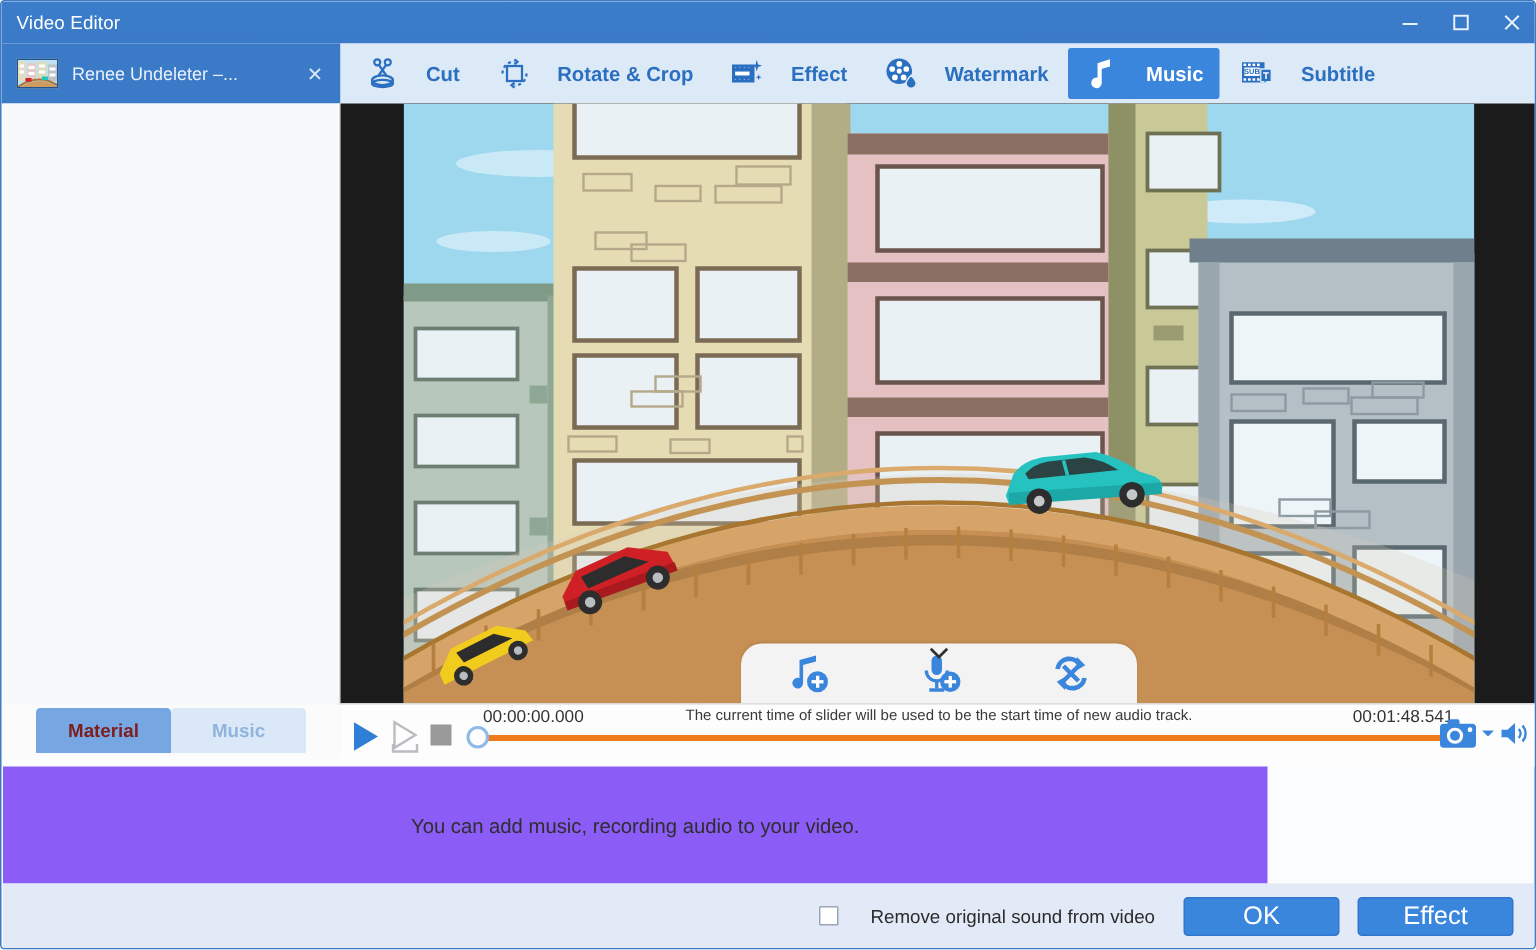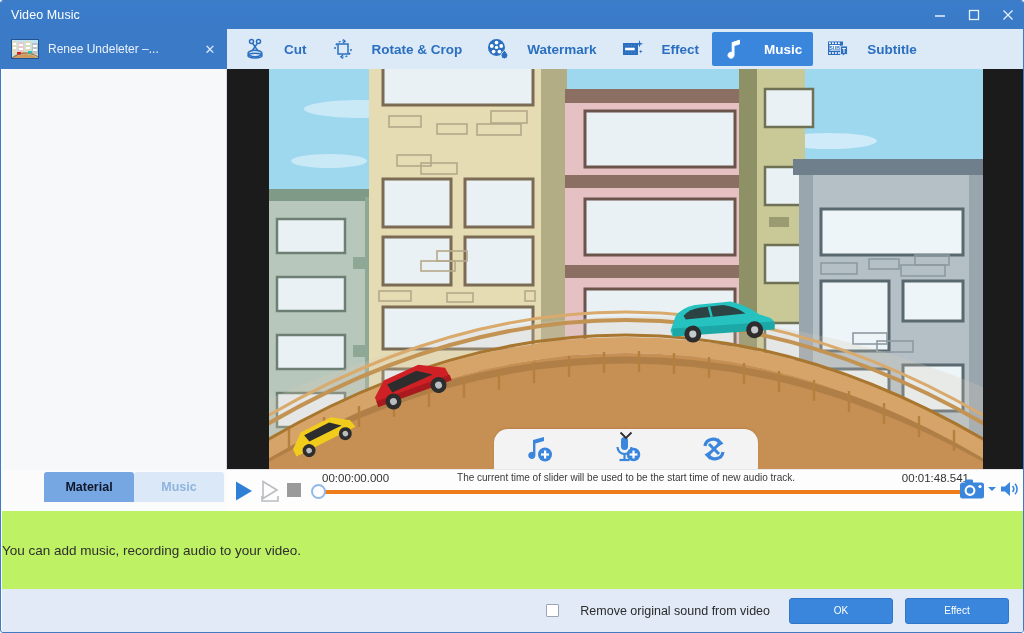--- a/index.html
+++ b/index.html
@@ -76,21 +76,21 @@
     background:#f7f8f9; border-right:1px solid #d9dde2;
   }
   .leftbottom {
     position:absolute; left:1px; top:469px; width:225px; height:34px;
     background:#fbfbfc; display:flex; align-items:center; padding-left:22px;
   }
   .segtab {
     height:30px; display:flex; align-items:center; justify-content:center;
     font-size:12.5px; font-weight:bold; border-radius:3px 3px 0 0;
   }
-  .segtab.sel { width:90px; background:#76a7e3; color:#0f172a;margin-left:20px; }
+  .segtab.sel { width:90px; background:#76a7e3; color:#7f1d1d; }
   .segtab.unsel { width:90px; background:#dbe8f8; color:#8fb4dd; }
 
   
   .videoarea {
     position:absolute; left:226px; top:68px; width:798px; height:400px;
     background:#1b1b1b; overflow:hidden;
   }
   .videoarea .scene { position:absolute; left:42px; top:0; width:714px; height:400px; overflow:hidden; }
 
   
@@ -129,53 +129,53 @@
     background:#ef7c1a; border-radius:2px;
   }
   .thumbknob {
     position:absolute; left:84px; top:14px; width:15px; height:15px;
     border-radius:50%; background:#fdfdfd; border:2px solid #8fb9e8;
   }
   .snapwrap { position:absolute; right:6px; top:8px; display:flex; align-items:center; gap:2px; }
 
   
   .msgpanel {
-    position:absolute; left:1px; top:510px; width:1021px; height:78px;
-    background:#bef264;
-    display:flex; align-items:center; 
+    position:absolute; left:1px; top:510px; width:843px; height:78px;
+    background:#8b5cf6;
+    display:flex; align-items:center; justify-content:center;
   }
   .msgpanel .msg { font-size:13.5px; color:#2e2e2e; }
 
   
   .footer {
     position:absolute; left:1px; top:588px; width:1021px; height:43px;
     background:#e2eaf7;
     display:flex; align-items:center; justify-content:flex-end;
     padding-right:14px; gap:12px;
   }
   .chkwrap { display:flex; align-items:center; gap:21px; margin-right:7px; }
   .chkbox {
     width:13px; height:13px; background:#ffffff; border:1px solid #9aa6b4; border-radius:1px;
   }
   .chklabel { font-size:12.5px; color:#2b2b2b; }
   .fbtn {
     width:104px; height:26px; border-radius:3px;
-    background:#3b86dd; color:#ffffff; font-size:10px;
+    background:#3b86dd; color:#ffffff; font-size:17px;
     display:flex; align-items:center; justify-content:center;
     border:1px solid #3076c9;
   }
 
 </style>
 </head>
 <body>
 
 <div id="app">
 
   <div class="titlebar">
-    <div class="title">Video Music</div>
+    <div class="title">Video Editor</div>
     <div class="wincontrols">
       <div class="wc">
         <svg width="12" height="12" viewBox="0 0 12 12">
             <line x1="1" y1="7" x2="11" y2="7" stroke="#e8f0fb" stroke-width="1.3"></line>
           </svg>
       </div>
       <div class="wc">
         <svg width="12" height="12" viewBox="0 0 12 12">
             <rect x="1.5" y="1.5" width="9" height="9" fill="none" stroke="#e8f0fb" stroke-width="1.3"></rect>
           </svg>
@@ -241,56 +241,56 @@
             <path d="M20 12 A8 8 0 0 1 12 20" stroke-dasharray="2 2"></path>
             <path d="M12 2.5 L14 4.2 L12 5.9"></path>
             <path d="M12 18.1 L10 19.8 L12 21.5"></path>
           </svg>
         </span>
         <span>Rotate &amp; Crop</span>
       </div>
 
       <div class="tbitem">
         <span class="ic">
-          <svg class="ic" viewBox="0 0 24 24">
-            <circle cx="10.5" cy="10.5" r="8.5" class="fillme" fill="#2a6fc0"></circle>
-            <g fill="#ffffff">
-              <circle cx="10.5" cy="5.6" r="1.9"></circle>
-                <circle cx="5.8" cy="9" r="1.9"></circle>
-              <circle cx="15.2" cy="9" r="1.9"></circle>
-                <circle cx="7.6" cy="14.6" r="1.9"></circle>
-              <circle cx="13.4" cy="14.6" r="1.9"></circle>
-                <circle cx="10.5" cy="10.4" r="1.7"></circle>
-            </g>
-            <path d="M18.4 13.2 C20.6 15.6 21.8 16.9 21.8 18.5 A3.4 3.4 0 0 1 15 18.5 C15 16.9 16.2 15.6 18.4 13.2 Z" class="fillme" fill="#2a6fc0" stroke="#dce9f7" stroke-width="1"></path>
-          </svg>
-        </span>
-        <span>Watermark</span>
-      </div>
-
-      <div class="tbitem">
-        <span class="ic">
           <svg class="ic" viewBox="0 0 24 24" fill="none" stroke="#2a6fc0" stroke-width="1.4">
             <rect x="2" y="6" width="15" height="12" class="fillme" fill="#2a6fc0" stroke="none"></rect>
             <g fill="#fff">
                 <rect x="3.2" y="7.2" width="2" height="1.8"></rect>
                 <rect x="6.2" y="7.2" width="2" height="1.8"></rect>
                 <rect x="9.2" y="7.2" width="2" height="1.8"></rect>
                 <rect x="12.2" y="7.2" width="2" height="1.8"></rect>
             <rect x="3.2" y="15" width="2" height="1.8"></rect>
                 <rect x="6.2" y="15" width="2" height="1.8"></rect>
                 <rect x="9.2" y="15" width="2" height="1.8"></rect>
                 <rect x="12.2" y="15" width="2" height="1.8"></rect>
             <rect x="3.4" y="10" width="11" height="4"></rect>
               </g>
             <path d="M18.5 3 L19.4 6 L22.2 6.8 L19.4 7.7 L18.5 10.6 L17.7 7.7 L14.9 6.8 L17.7 6 Z" class="fillme" fill="#2a6fc0" stroke="none"></path>
             <path d="M19.8 12.5 L20.3 14 L21.8 14.5 L20.3 15 L19.8 16.5 L19.3 15 L17.8 14.5 L19.3 14 Z" class="fillme" fill="#2a6fc0" stroke="none"></path>
           </svg>
         </span>
         <span>Effect</span>
+      </div>
+
+      <div class="tbitem">
+        <span class="ic">
+          <svg class="ic" viewBox="0 0 24 24">
+            <circle cx="10.5" cy="10.5" r="8.5" class="fillme" fill="#2a6fc0"></circle>
+            <g fill="#ffffff">
+              <circle cx="10.5" cy="5.6" r="1.9"></circle>
+                <circle cx="5.8" cy="9" r="1.9"></circle>
+              <circle cx="15.2" cy="9" r="1.9"></circle>
+                <circle cx="7.6" cy="14.6" r="1.9"></circle>
+              <circle cx="13.4" cy="14.6" r="1.9"></circle>
+                <circle cx="10.5" cy="10.4" r="1.7"></circle>
+            </g>
+            <path d="M18.4 13.2 C20.6 15.6 21.8 16.9 21.8 18.5 A3.4 3.4 0 0 1 15 18.5 C15 16.9 16.2 15.6 18.4 13.2 Z" class="fillme" fill="#2a6fc0" stroke="#dce9f7" stroke-width="1"></path>
+          </svg>
+        </span>
+        <span>Watermark</span>
       </div>
 
       <div class="tbitem active">
         <span class="ic">
           <svg class="ic" viewBox="0 0 24 24">
             <path d="M16.5 3.2 L9.2 5.6 L9.2 15.5 A3 3 0 1 0 11 18.3 L11 8.6 L16.5 7 Z" class="fillme" fill="#ffffff"></path>
           </svg>
         </span>
         <span>Music</span>
       </div>

